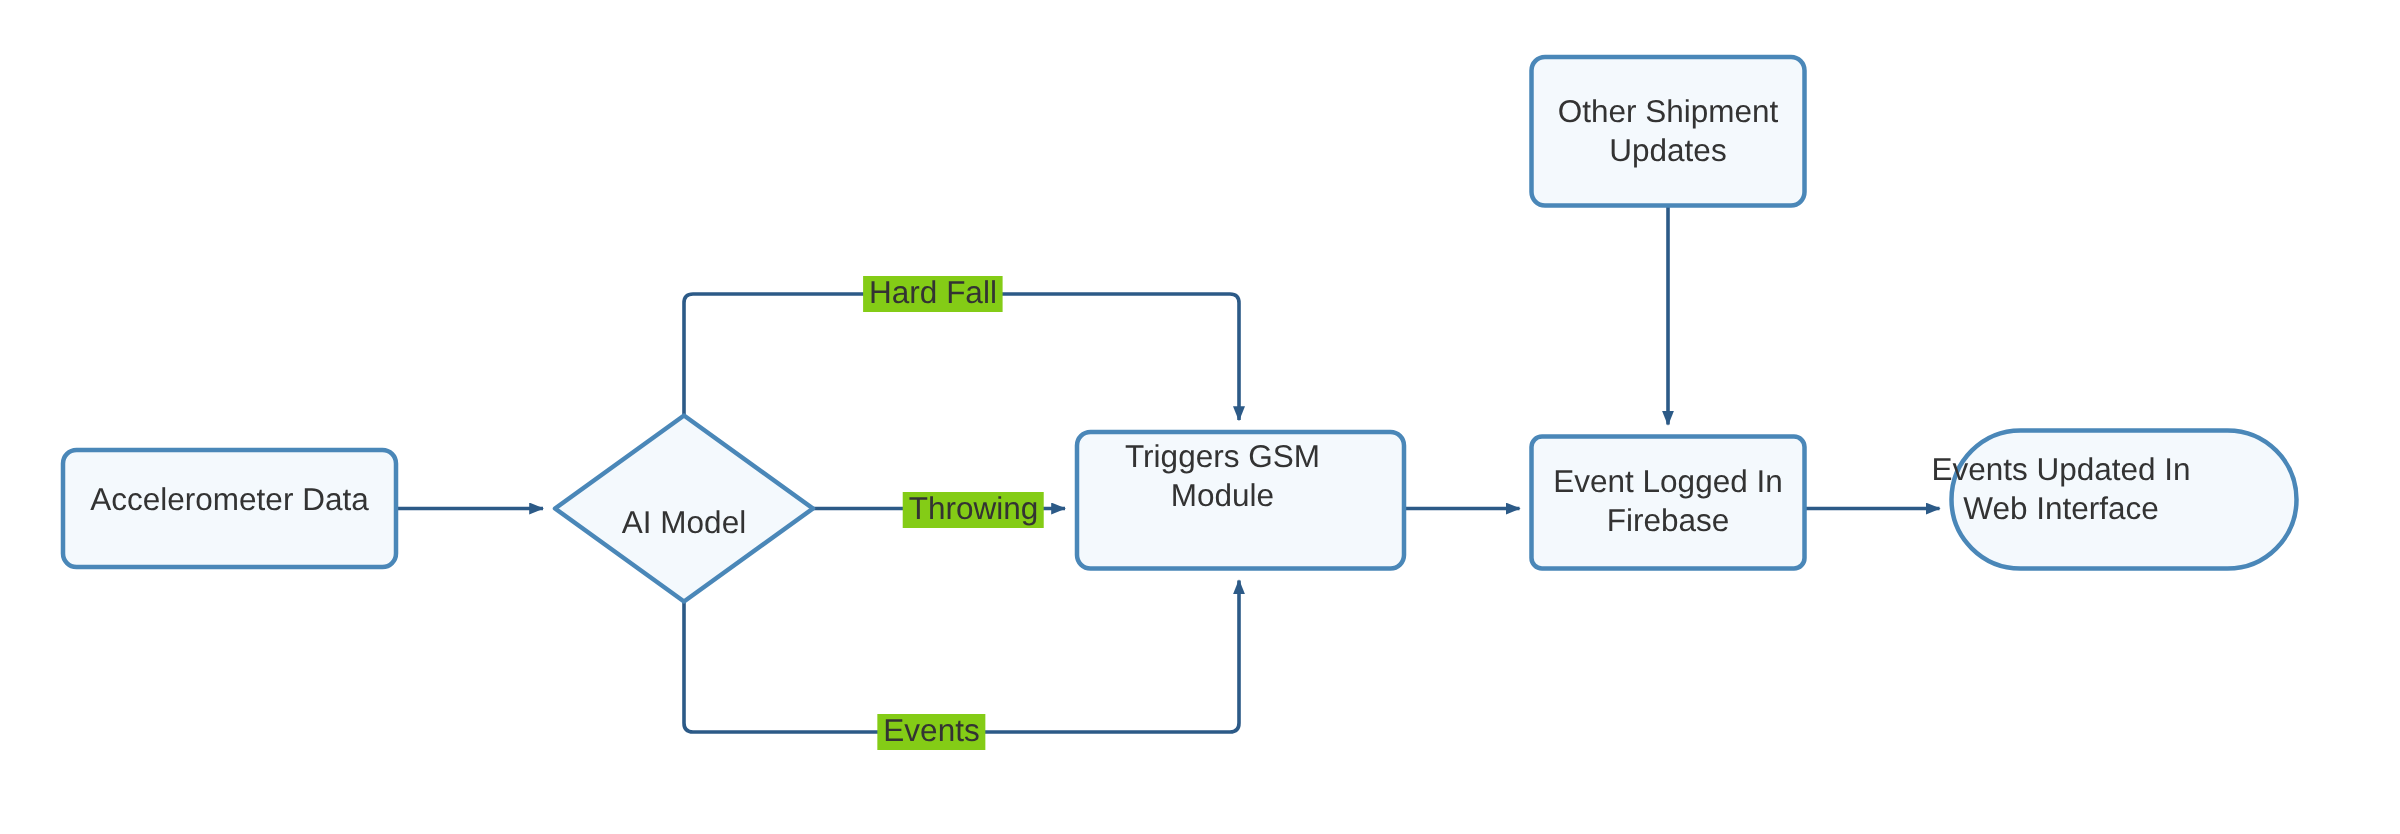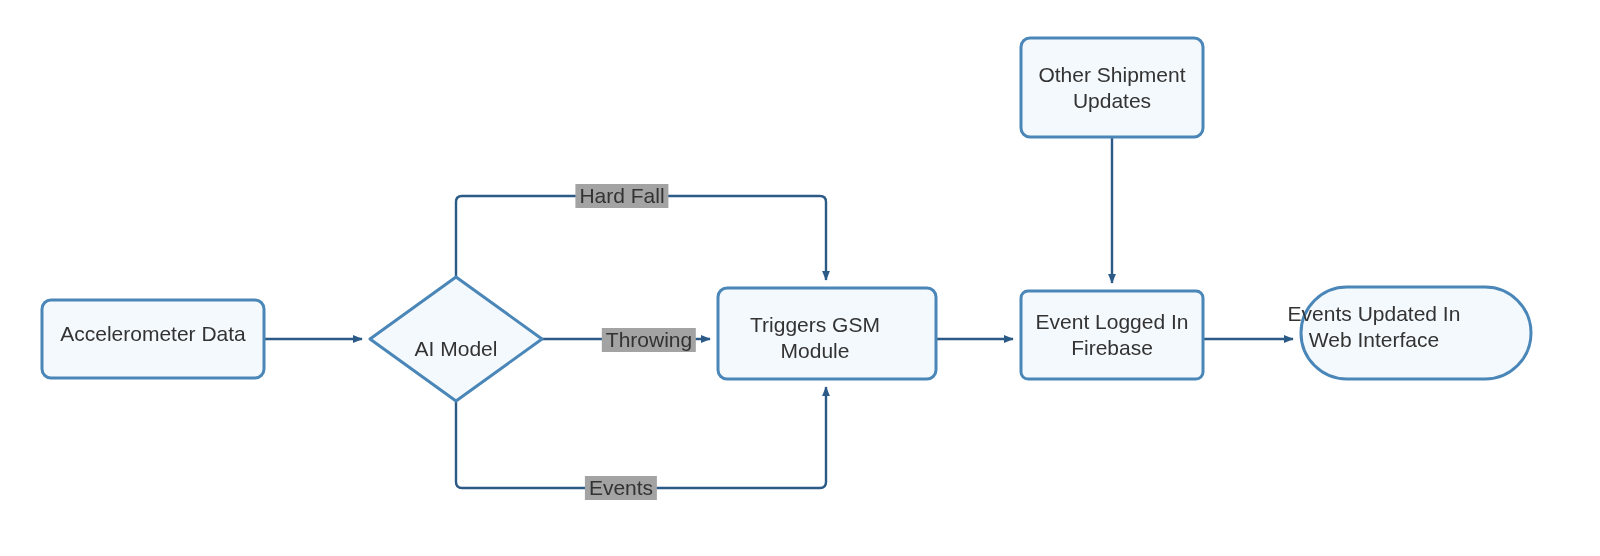--- a/index.html
+++ b/index.html
@@ -48,21 +48,21 @@
     fill: none;
     stroke: #2C5A87;
     stroke-width: 2.4;
   }
   .edge-label {
     position: absolute;
     color: #333333;
     font-size: 21px;
     line-height: 24px;
     font-family: "Liberation Sans", sans-serif;
-    background: #a3a3a3;
+    background: #84cc16;
     padding: 0 4px;
     white-space: nowrap;
     transform: translate(-50%, -50%);
     pointer-events: none;
   }
 </style>
 </head>
 <body>
 
 <div id="diagram-root">
@@ -98,21 +98,21 @@
 
     <rect class="node-shape" x="1021" y="291" width="182" height="88" rx="7" ry="7"></rect>
 
     <rect class="node-shape" x="1301" y="287" width="230" height="92" rx="46" ry="46"></rect>
   </svg>
 
   <div class="node-label" style="left:42px; top:300px; width:222px; height:68px;">Accelerometer Data</div>
 
   <div class="node-label" style="left:370px; top:287px; width:172px; height:124px;">AI Model</div>
 
-  <div class="node-label" style="left:718px; top:292px; width:194px; height:91px;">Triggers GSM Module</div>
+  <div class="node-label" style="left:718px; top:272px; width:194px; height:91px;">Triggers GSM Module</div>
 
   <div class="node-label" style="left:1021px; top:38px; width:182px; height:99px;">Other Shipment
 Updates</div>
 
   <div class="node-label" style="left:1021px; top:291px; width:182px; height:88px;">Event Logged In
 Firebase</div>
 
   <div class="node-label" style="left:1259px; top:287px; width:230px; height:80px;">Events Updated In
 Web Interface</div>
 

